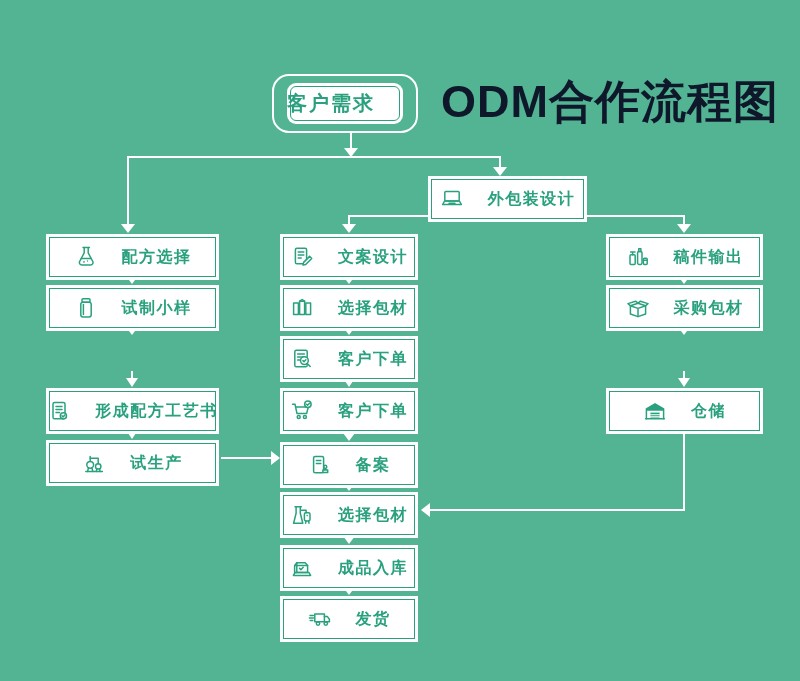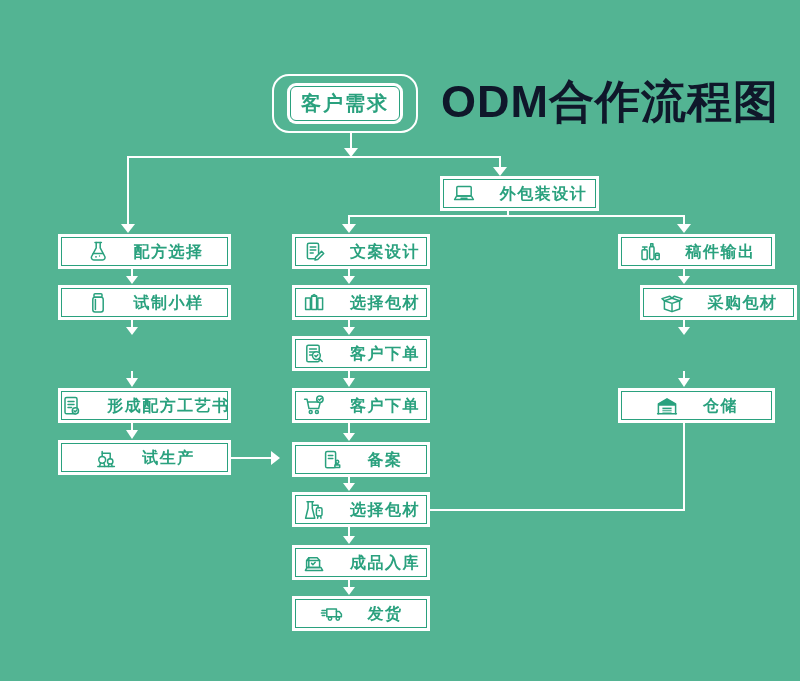--- a/index.html
+++ b/index.html
@@ -28,33 +28,33 @@
     letter-spacing:1px;white-space:nowrap;
   }
   
   .start-outer{
     position:absolute;left:272px;top:74px;width:146px;height:59px;
     border:2px solid #ffffff;border-radius:17px;
   }
   .start-inner{
     position:absolute;left:287px;top:83px;width:116px;height:41px;
     background:#ffffff;border-radius:9px;
-    display:flex;align-items:center;justify-content:center;
+    display:flex;align-items:center;
   }
   .start-inner::after{
     content:"";position:absolute;inset:3px;
     border:1px solid var(--accent);border-radius:6px;pointer-events:none;
   }
   .start-lbl{
     font-size:20px;font-weight:800;color:var(--accent);letter-spacing:2px;
   }
   
   .node{
-    position:absolute;height:35px;background:#ffffff;
-    display:flex;align-items:center;justify-content:center;gap:24px;margin-left:12px;
+    position:absolute;height:46px;background:#ffffff;
+    display:flex;align-items:center;justify-content:center;gap:24px;
   }
   .node::after{
     content:"";position:absolute;inset:3px;
     border:1px solid var(--accent);pointer-events:none;
   }
   .lbl{
     color:var(--accent);font-size:16px;font-weight:700;
     letter-spacing:1.5px;white-space:nowrap;line-height:1;
   }
   .ic{color:var(--accent);width:24px;height:24px;flex:none;display:flex;}
@@ -284,21 +284,21 @@
           <path d="M6.6 9.8V6.9h-2M6.6 6.9h2.4"></path>
           <rect x="11.6" y="6.4" width="4.4" height="13" rx="1.4"></rect>
           <rect x="12.7" y="3.8" width="2.2" height="2.6"></rect>
           <rect x="17.4" y="13.2" width="3.8" height="6.2" rx="1"></rect>
           <path d="M17.4 15.2h3.8"></path>
         </svg>
     </span>
     <span class="lbl">稿件输出</span>
   </div>
 
-  <div class="node" style="left:628px;top:285px;width:157px">
+  <div class="node" style="left:606px;top:285px;width:157px">
     <span class="ic">
       <svg viewBox="0 0 24 24">
           <path d="M4.4 9.8L12 7.2l7.6 2.6v8.2L12 20.6l-7.6-2.6z"></path>
           <path d="M4.4 9.8l7.6 2.6 7.6-2.6M12 12.4v8.2"></path>
           <path d="M4.4 9.8L2 7.6l7.6-2.4L12 7.2m7.6 2.6L22 7.6l-7.6-2.4L12 7.2"></path>
         </svg>
     </span>
     <span class="lbl">采购包材</span>
   </div>
 

